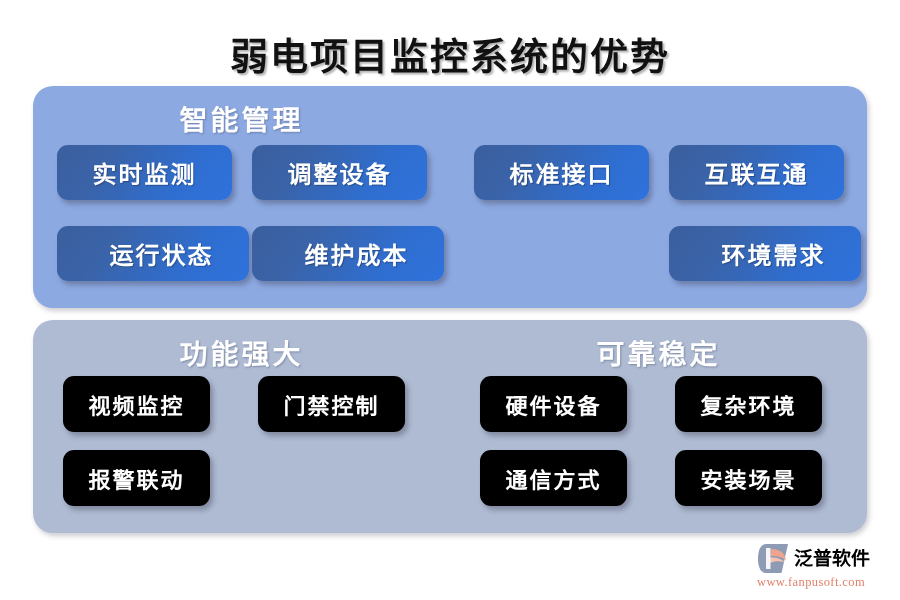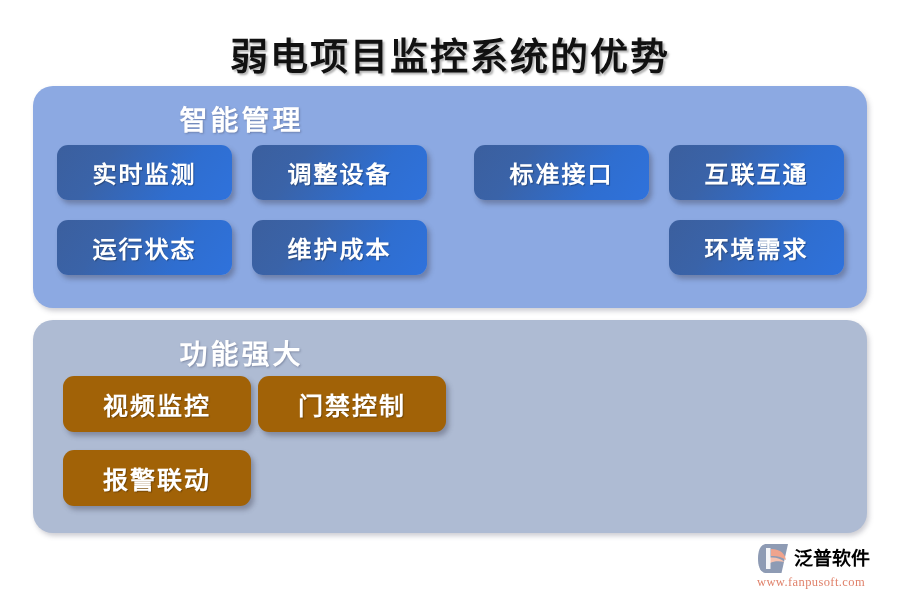--- a/index.html
+++ b/index.html
@@ -97,30 +97,30 @@
   }
 
   
   .box-blue {
     background: linear-gradient(125deg, #3b5f9e 0%, #3a63a8 28%, #2f6ed0 70%, #2f72dc 100%);
     width: 175px;
     height: 55px;
     font-size: 24px;
   }
   .box-blue.r0 { top: 59px; }
-  .box-blue.r1 { top: 134px; }
+  .box-blue.r1 { top: 140px; padding-left: 17px; }
   .box-blue.c0 { left: 24px; }
   .box-blue.c1 { left: 219px; }
 
   
   .box-green {
-    background: #a16207;
-    width: 188px;
+    background: #000000;
+    width: 147px;
     height: 56px;
-    font-size: 25px;
+    font-size: 22px;
   }
   .box-green.r0 { top: 56px; }
   .box-green.r1 { top: 130px; }
   .box-green.c0 { left: 30px; }
   .box-green.c1 { left: 225px; text-align: right; }
 
   
   .logo {
     position: absolute;
     left: 757px;
@@ -182,20 +182,27 @@
 
   <div class="panel panel-bottom">
 
     <div class="group group-left">
       <div class="group-title">功能强大</div>
       <div class="box box-green r0 c0">视频监控</div>
       <div class="box box-green r0 c1">门禁控制</div>
       <div class="box box-green r1 c0">报警联动</div>
     </div>
 
+    <div class="group group-right">
+      <div class="group-title">可靠稳定</div>
+      <div class="box box-green r0 c0">硬件设备</div>
+      <div class="box box-green r0 c1">复杂环境</div>
+      <div class="box box-green r1 c0">通信方式</div>
+      <div class="box box-green r1 c1">安装场景</div>
+    </div>
 
   </div>
 
   <div class="logo">
     <div class="logo-row">
       <span class="logo-mark">
         <svg width="34" height="31" viewBox="0 0 34 31" xmlns="http://www.w3.org/2000/svg">
           <path d="M9.5 1 L31 1 L24.5 30 L9.5 30 C3 30 1 23 1 15.5 C1 8 3 1 9.5 1 Z" fill="#8e9bb4"></path>
           <path d="M14 6 C24 6 28 11 29 17 C24.5 13.5 19 12.5 14 13 Z" fill="#f0a48d"></path>
           <path d="M13 14.5 C19 14 24 15.5 27.5 19 C22 17.5 17 18 13 20 Z" fill="#f7c2b0"></path>

